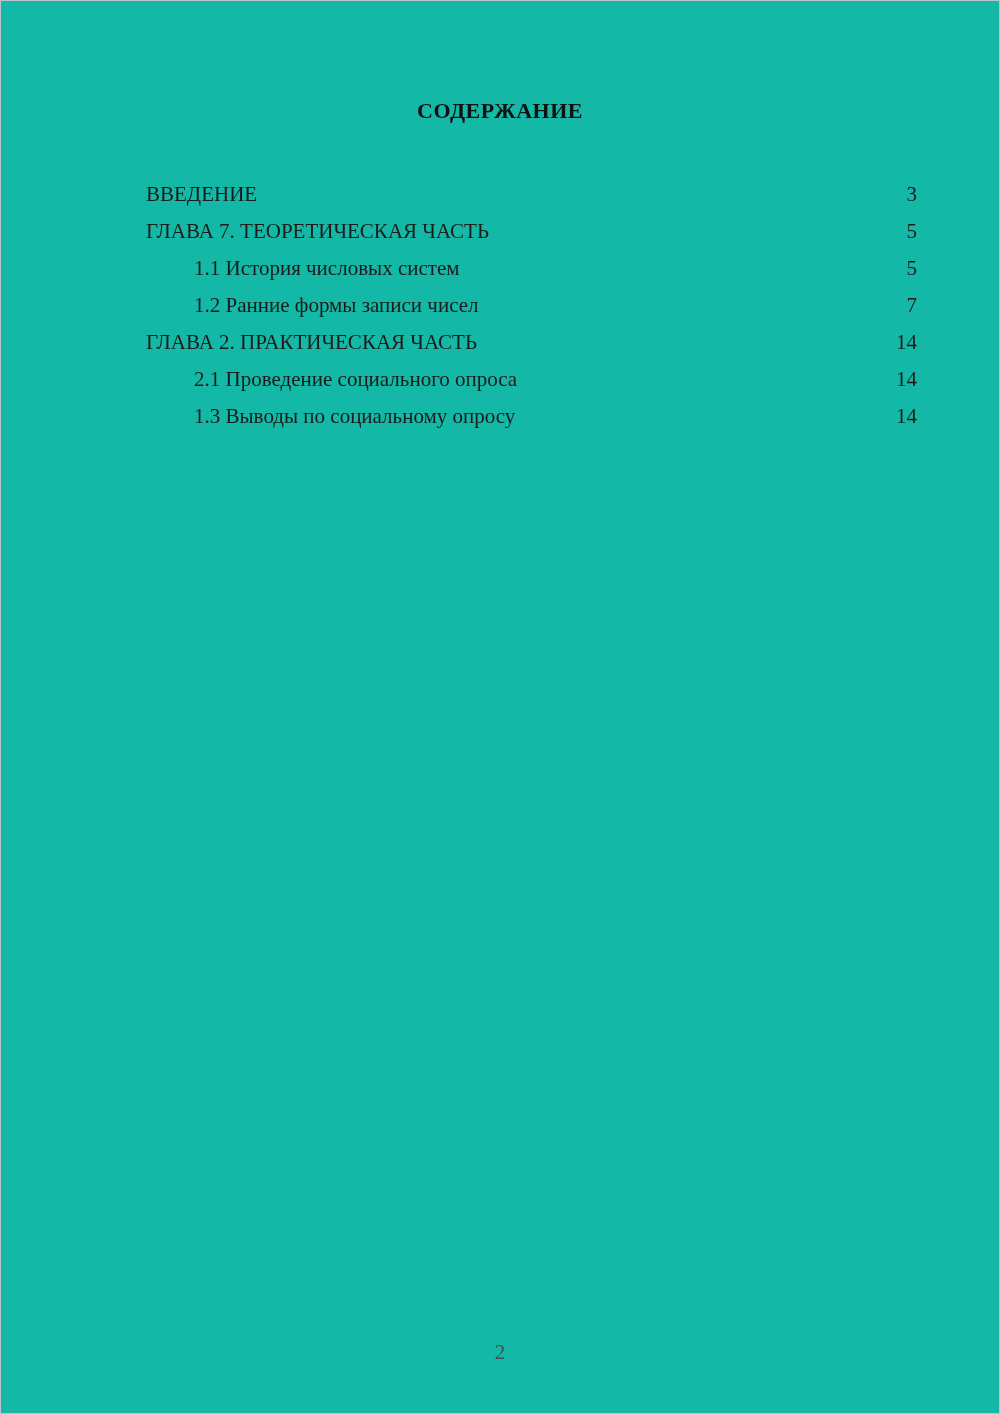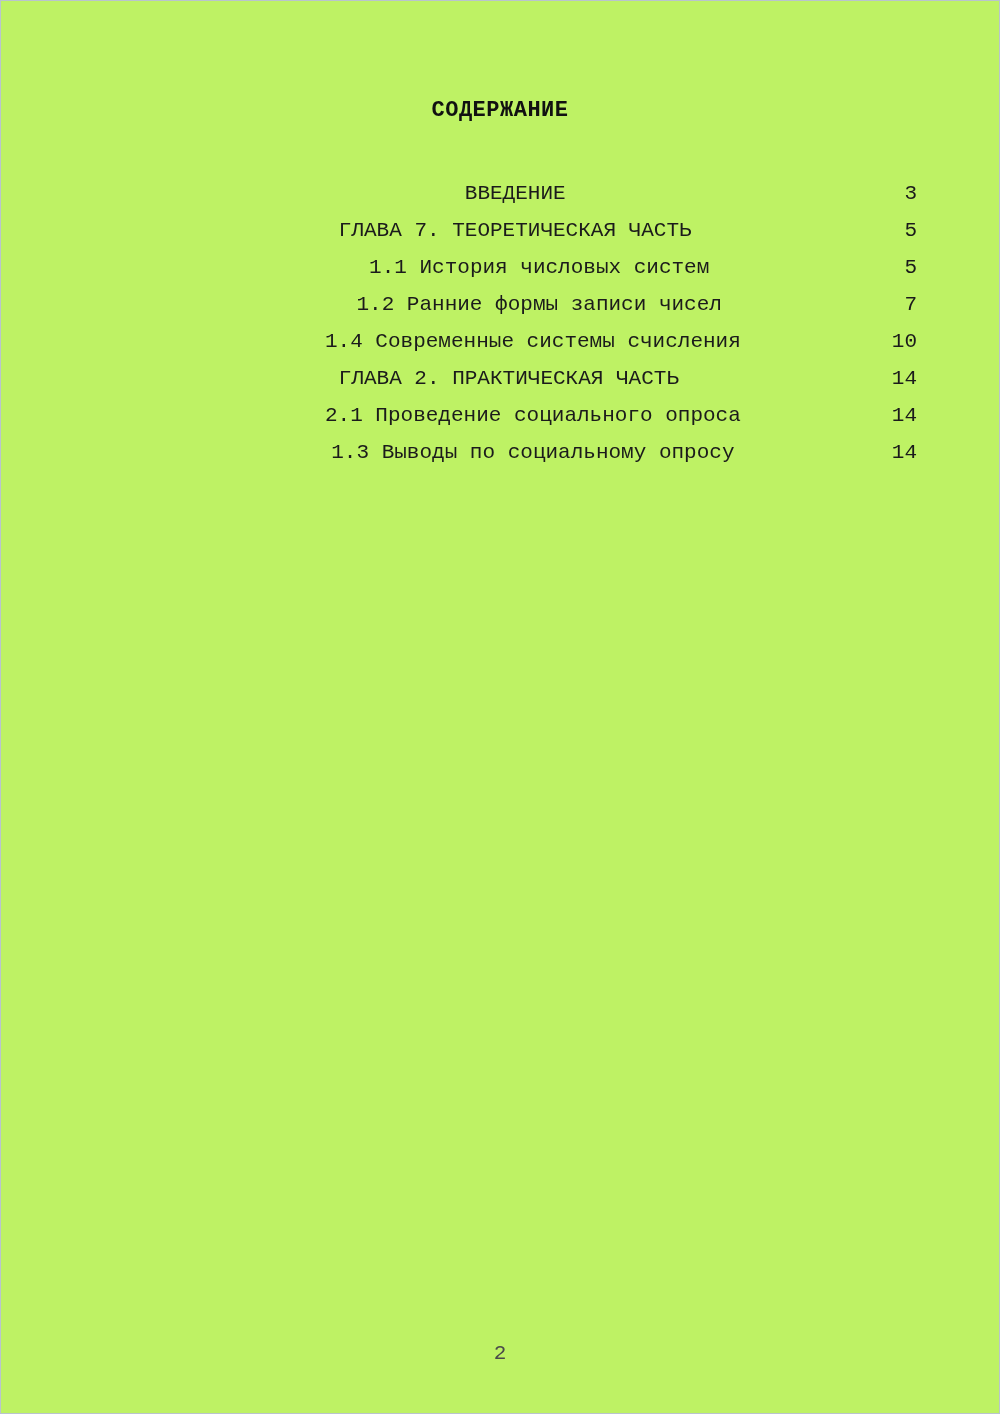--- a/index.html
+++ b/index.html
@@ -5,23 +5,23 @@
   html, body {
     margin: 0;
     padding: 0;
     background: #ffffff;
   }
   .page {
     position: relative;
     width: 1000px;
     height: 1414px;
     box-sizing: border-box;
-    background: #bef264;
+    background: #14b8a6;
     border: 1px solid #b9c4cd;
-    font-family: Liberation Mono, monospace;
+    font-family: Liberation Serif, serif;
     color: #1b1b1b;
     overflow: hidden;
   }
   .doc-title {
     margin-top: 97px;
     text-align: center;
     font-size: 22px;
     font-weight: bold;
     letter-spacing: 0.5px;
     color: #111111;
@@ -38,21 +38,20 @@
     font-size: 21px;
     line-height: 37px;
     white-space: nowrap;
   }
   .toc-row.indent .toc-label {
     padding-left: 48px;
   }
   .toc-label {
     flex: 1 1 auto;
     overflow: hidden;
-    text-align: center;
   }
   .toc-page {
     flex: 0 0 auto;
     text-align: right;
     padding-left: 20px;
   }
   .page-footer {
     position: absolute;
     left: 0;
     right: 0;
@@ -79,24 +78,20 @@
         <span class="toc-page">5</span>
       </div>
       <div class="toc-row indent">
         <span class="toc-label">1.1 История числовых систем</span>
         <span class="toc-page">5</span>
       </div>
       <div class="toc-row indent">
         <span class="toc-label">1.2 Ранние формы записи чисел</span>
         <span class="toc-page">7</span>
       </div>
-      <div class="toc-row indent">
-        <span class="toc-label">1.4 Современные системы счисления</span>
-        <span class="toc-page">10</span>
-      </div>
       <div class="toc-row">
         <span class="toc-label">ГЛАВА 2. ПРАКТИЧЕСКАЯ ЧАСТЬ</span>
         <span class="toc-page">14</span>
       </div>
       <div class="toc-row indent">
         <span class="toc-label">2.1 Проведение социального опроса</span>
         <span class="toc-page">14</span>
       </div>
       <div class="toc-row indent">
         <span class="toc-label">1.3 Выводы по социальному опросу</span>

